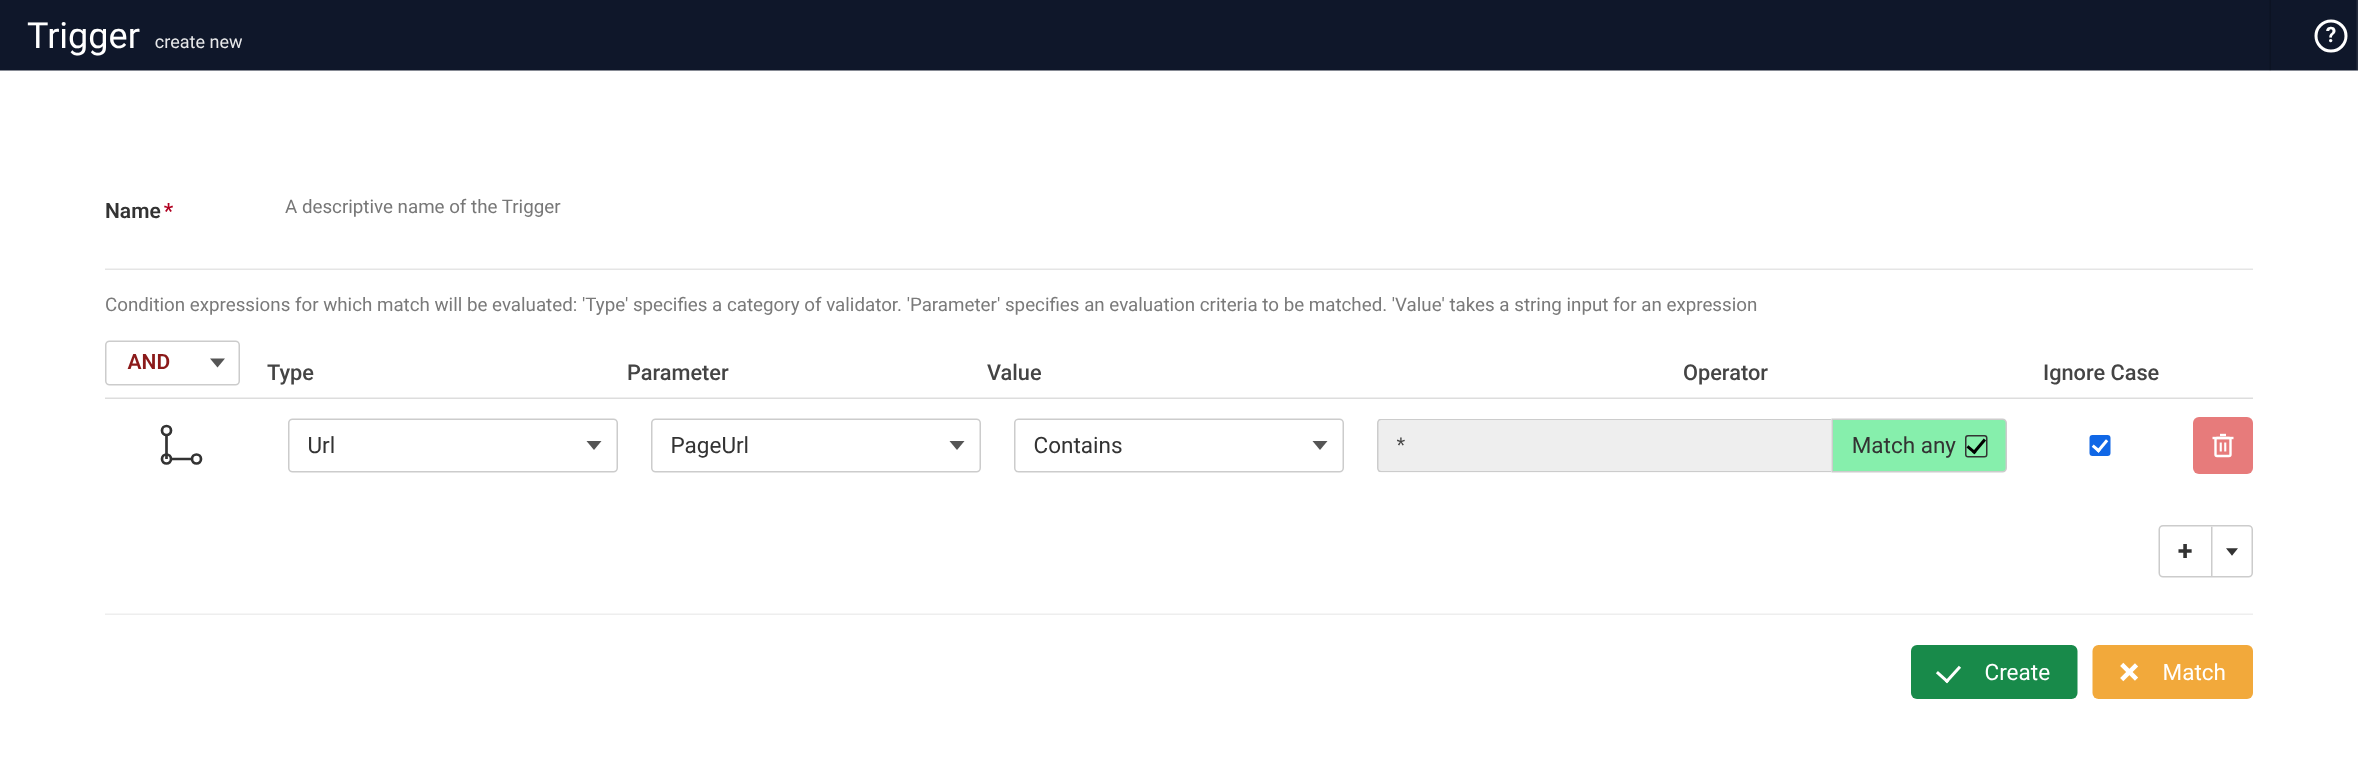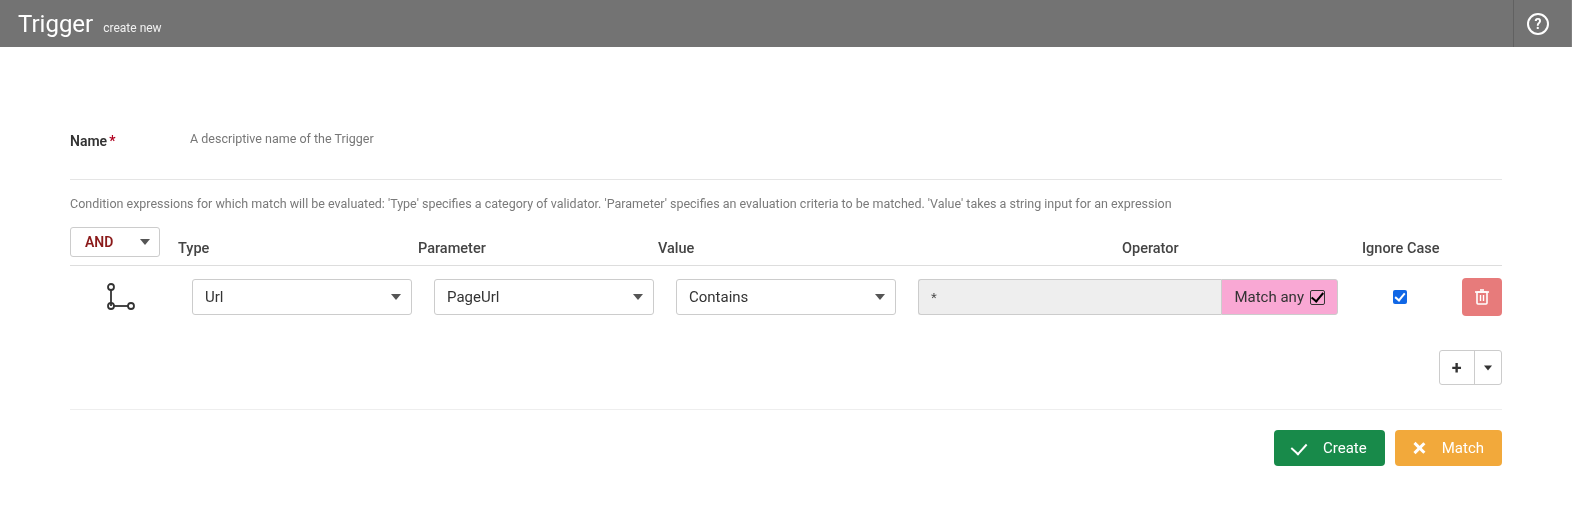--- a/index.html
+++ b/index.html
@@ -1,24 +1,24 @@
 <!DOCTYPE html>
 <html><head>
 <meta charset="utf-8">
 <style>
   * { box-sizing: border-box; margin: 0; padding: 0; }
   body { font-family: -apple-system, BlinkMacSystemFont, "Segoe UI", Roboto, Helvetica, Arial, sans-serif; font-size: 14px; color: #333; background: #fff; }
   .topbar {
-    background: #737373;
+    background: #0f172a;
     color: #fff;
     display: flex;
     align-items: center;
     justify-content: space-between;
     height: 47px;
-    padding: 0 16px 0 18px;
+    padding: 0 0 0 18px;
     border-right: 1px solid rgba(255,255,255,0.1);
   }
   .topbar-left { display: flex; align-items: baseline; gap: 10px; }
   .topbar-title { font-size: 24px; font-weight: 400; }
   .topbar-sub { font-size: 12px; opacity: 0.9; }
   .help-icon {
     width: 22px; height: 22px; border: 2px solid #fff; border-radius: 50%;
     display: flex; align-items: center; justify-content: center;
     font-weight: 700; font-size: 14px; cursor: pointer;
     margin-right: 6px;
@@ -69,21 +69,21 @@
   }
   .select::after { content:""; position:absolute; right:10px; top:50%; width:0;height:0;
     border-left:5px solid transparent;border-right:5px solid transparent;border-top:6px solid #555;
     transform:translateY(-50%); }
   .value-group { display:flex; flex:1; }
   .value-input {
     flex:1; border:1px solid #ccc; border-right:none; border-radius:3px 0 0 3px;
     padding:8px 12px; font-size:15px; background:#eee; color:#444;
   }
   .match-any {
-    border:1px solid #ccc; border-radius:0 3px 3px 0; background:#f9a8d4;
+    border:1px solid #ccc; border-radius:0 3px 3px 0; background:#86efac;
     padding:8px 12px; font-size:15px; display:flex; align-items:center; gap:6px; cursor:pointer;
     white-space:nowrap;
   }
   .chk-tick { width:15px; height:15px; border:1.5px solid #333; position:relative; display:inline-block; border-radius:2px;}
   .chk-tick::after { content:""; position:absolute; left:3px; top:-1px; width:5px; height:10px;
     border-right:2px solid #000; border-bottom:2px solid #000; transform:rotate(40deg); }
 
   .ignore-cell { width:80px; display:flex; justify-content:center; }
   .blue-check { width:14px; height:14px; background:#1067e6; border-radius:2px; position:relative; display:inline-block;}
   .blue-check::after { content:""; position:absolute; left:3.5px; top:0.5px; width:4px; height:8px;

